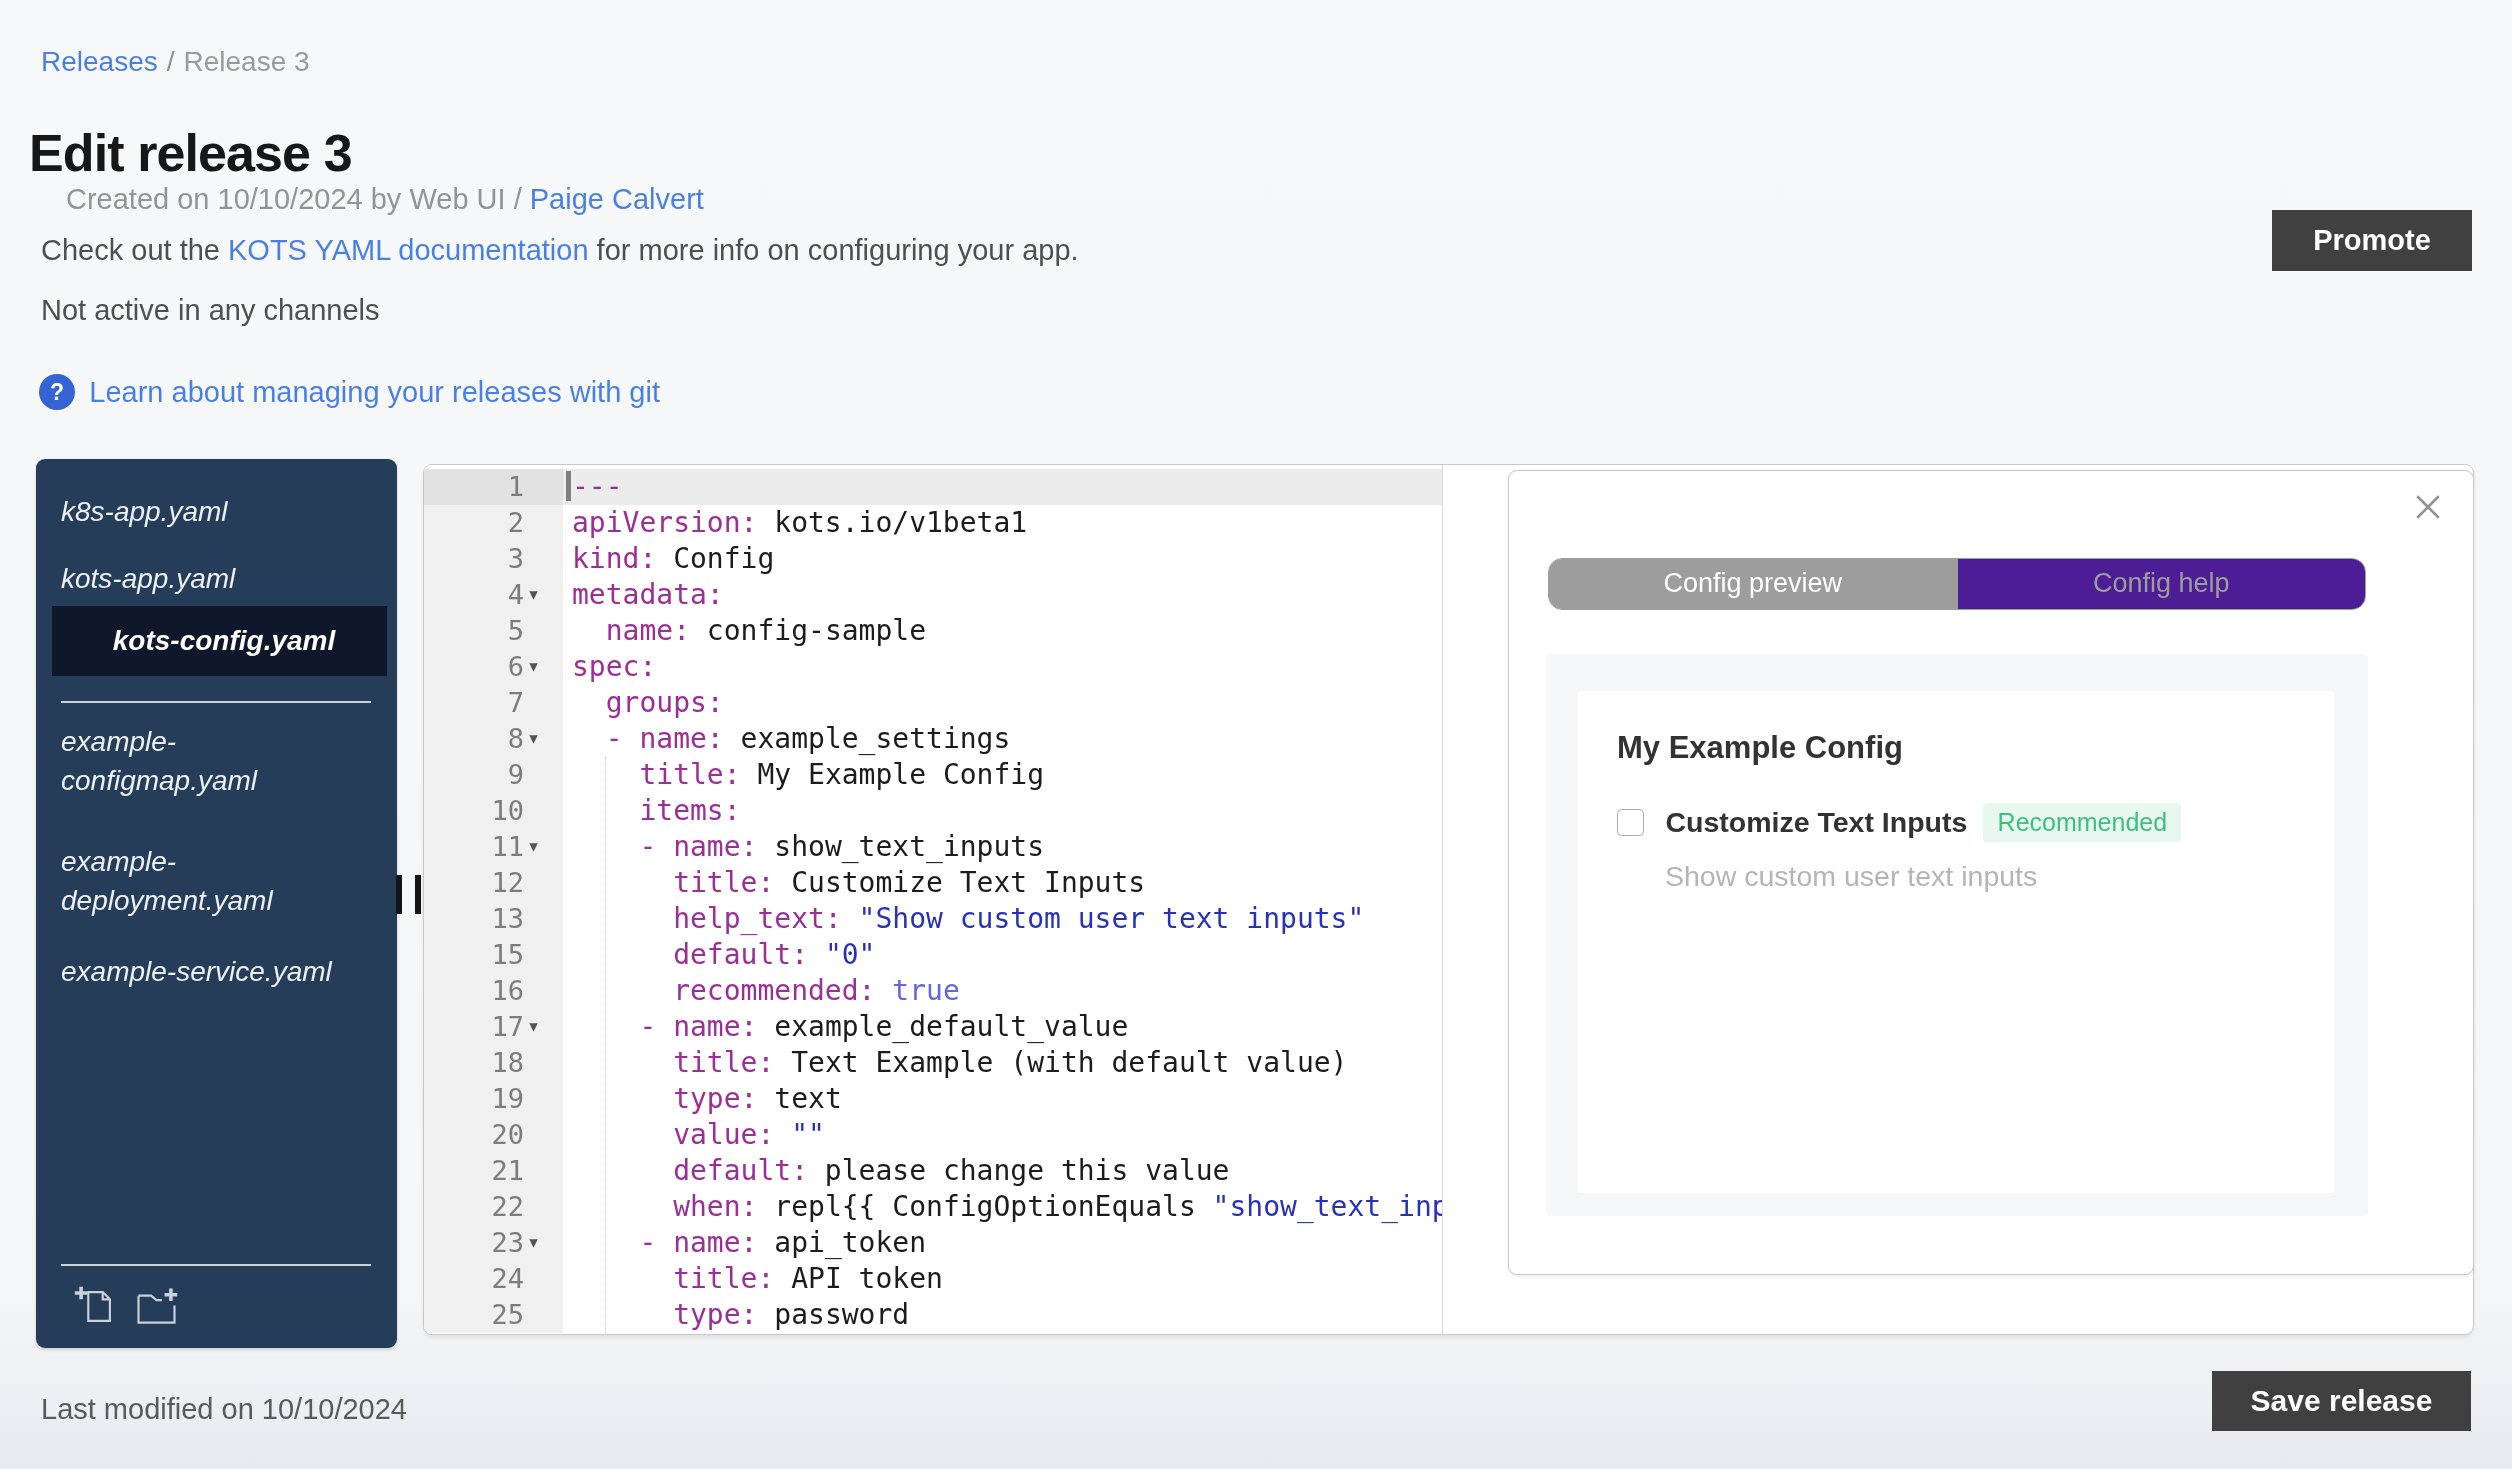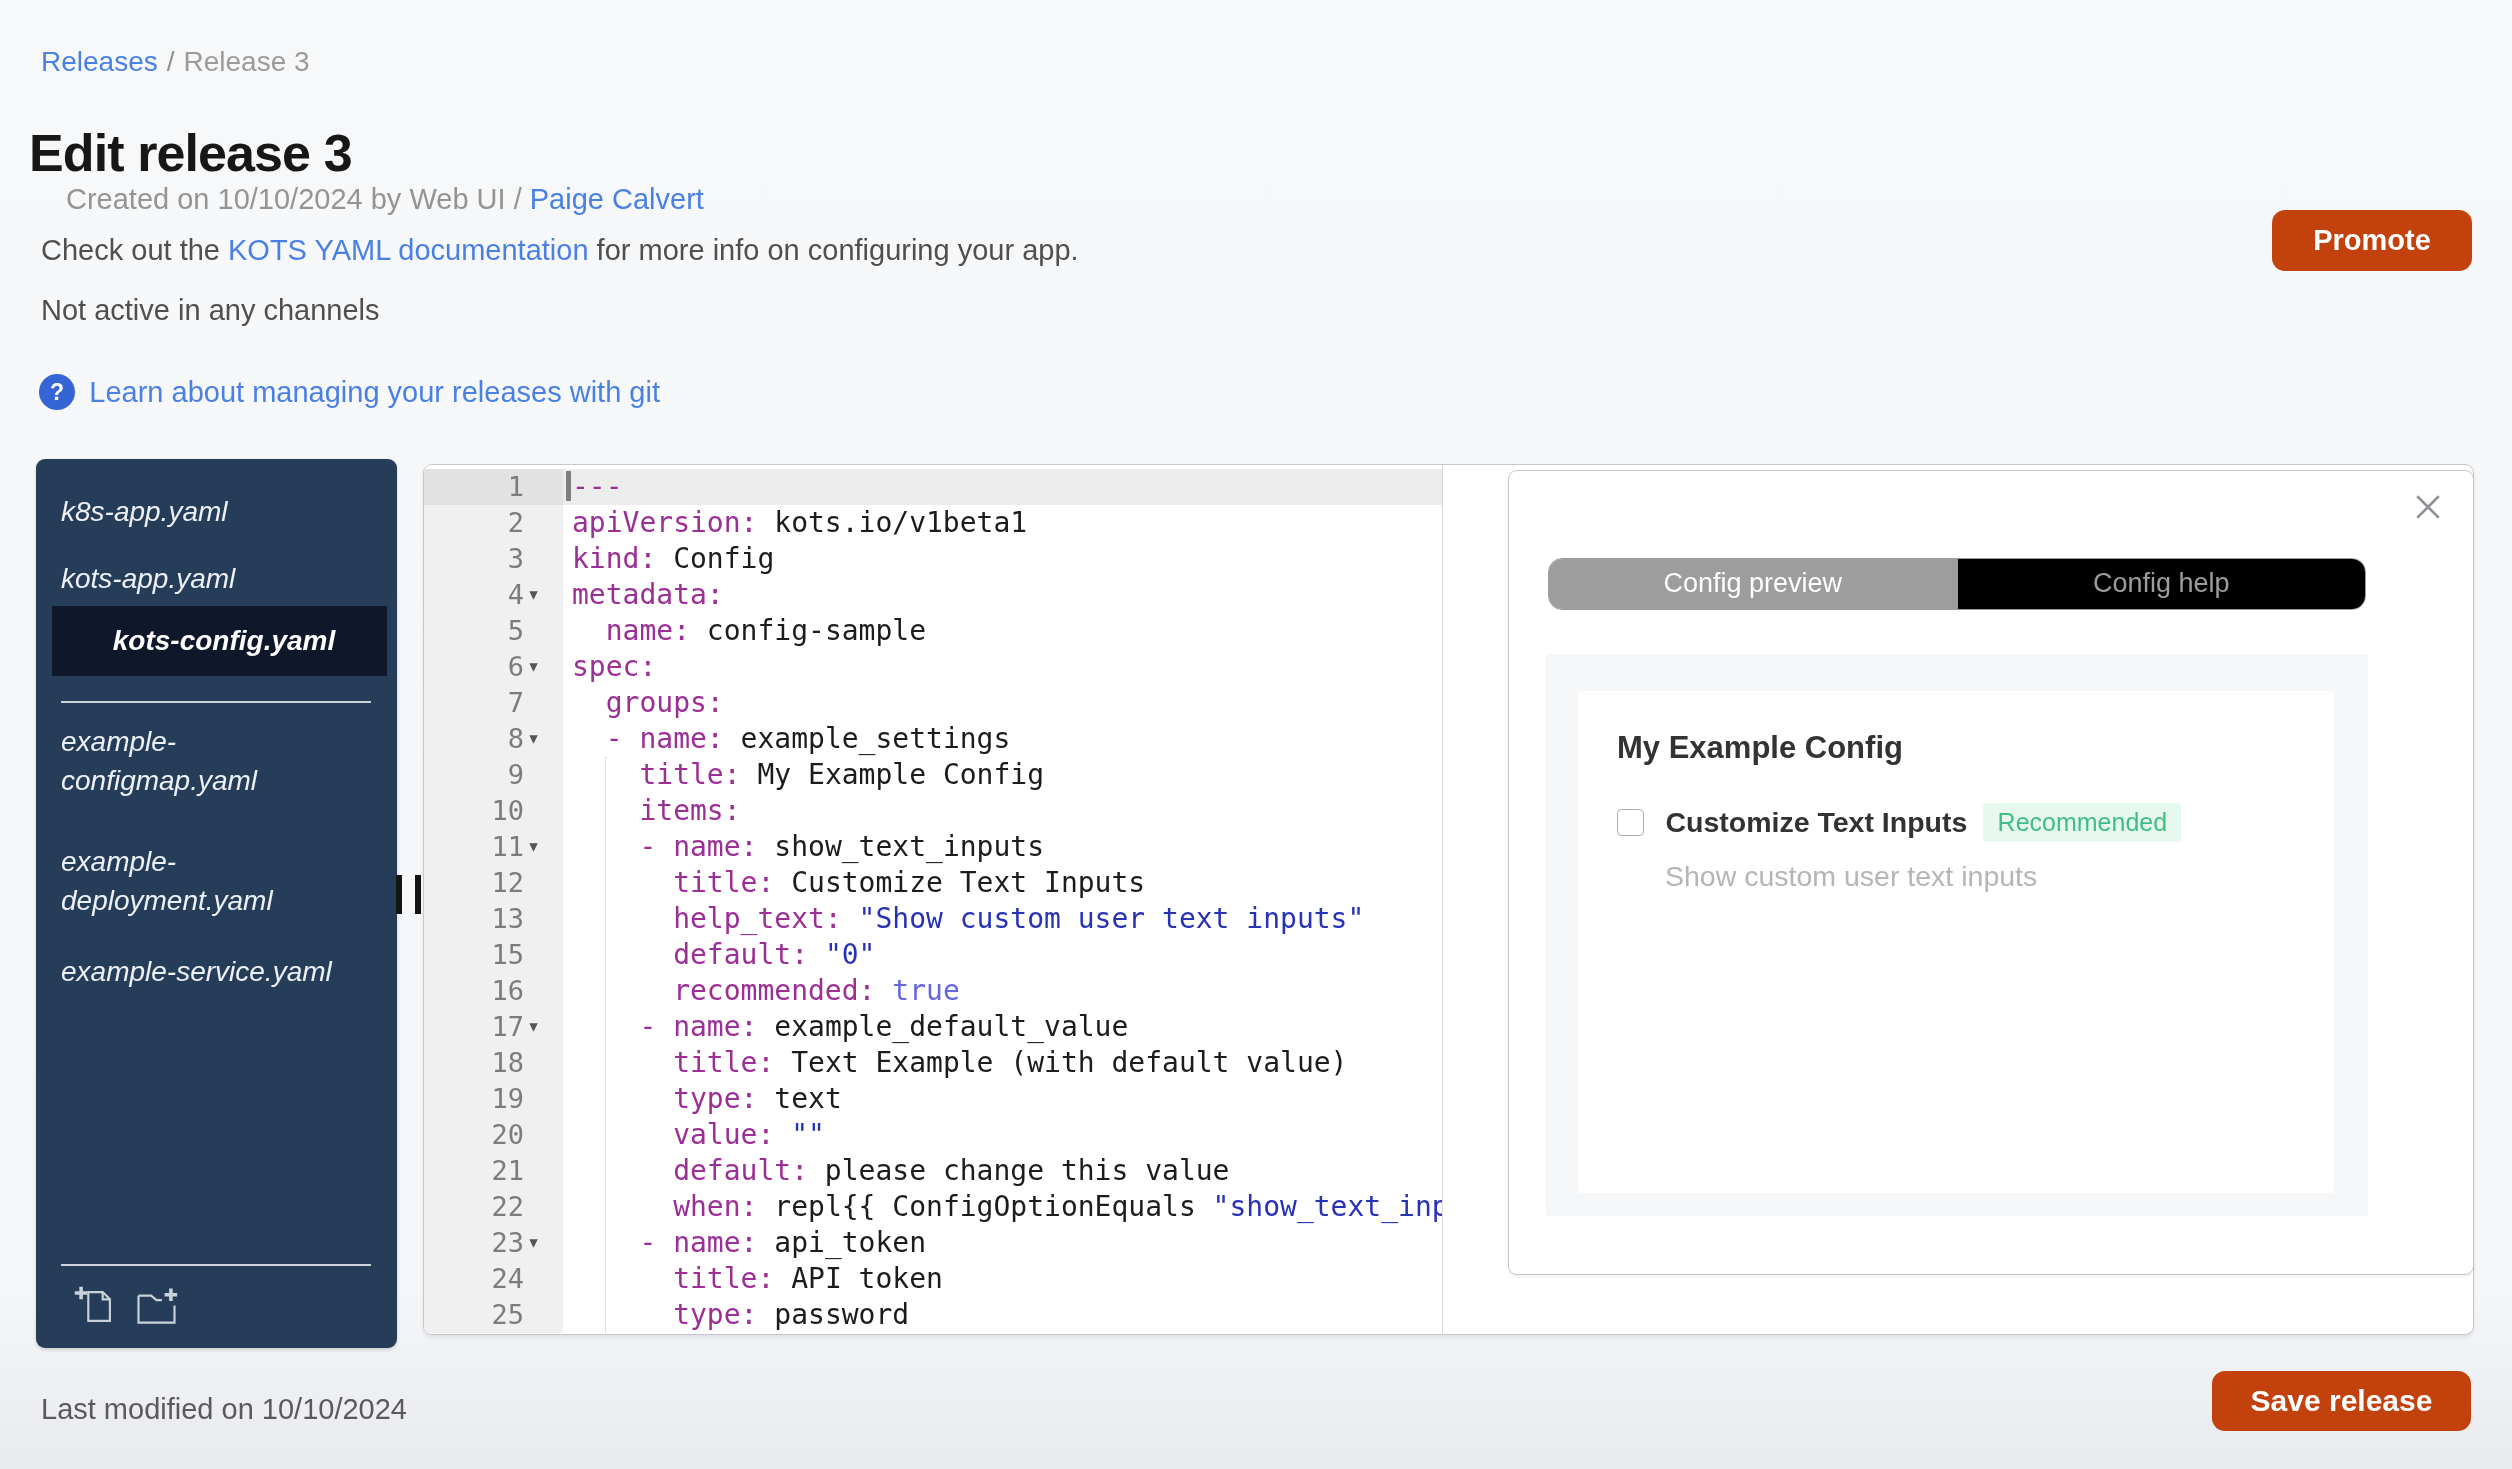--- a/index.html
+++ b/index.html
@@ -22,21 +22,21 @@
   .created { margin-left:37px; font-size:29px; color:#949494; }
 
   .doc-line { position:absolute; left:41px; top:234px; font-size:29px; color:#4f4f4f; }
   .channel-status { position:absolute; left:41px; top:294px; font-size:29px; color:#4f4f4f; }
 
   .git-row { position:absolute; left:39px; top:374px; display:flex; align-items:center; }
   .help-badge { width:36px; height:36px; border-radius:50%; background:#3565d4; color:#fff;
     font-size:23px; font-weight:700; display:flex; align-items:center; justify-content:center; }
   .git-link { margin-left:14.3px; font-size:29px; }
 
-  .btn { background:#c2410c; color:#fff; font-weight:700; border:none; border-radius:13px;
+  .btn { background:#404040; color:#fff; font-weight:700; border:none; border-radius:0;
     display:flex; align-items:center; justify-content:center; cursor:pointer; }
   .promote-btn { position:absolute; left:2272px; top:210px; width:200px; height:61px; font-size:29px; }
   .save-btn { position:absolute; left:2212px; top:1371px; width:259px; height:60px; font-size:30px; }
 
   
   .sidebar { position:absolute; left:36px; top:459px; width:361px; height:889px;
     background:#263d59; border-radius:9px; box-shadow:0 1.8px 3.6px rgba(0,0,0,.15);font-style:italic; }
   .sb-item { position:absolute; left:25px; width:276px; font-size:28px; color:#edf1f6;
     line-height:39px; cursor:pointer; }
   .sb-k8s { top:33px; }
@@ -88,21 +88,21 @@
 
   
   .config-panel { position:absolute; left:1084px; top:4.5px; width:966px; height:805px;
     background:#fff; border:1.3px solid #c6c8cc; border-radius:9px;
     box-shadow:0 1.8px 3.6px rgba(0,0,0,.06); }
   .close-x { position:absolute; top:19.6px; right:28.5px; width:34px; height:34px; cursor:pointer; }
   .close-x svg { width:34px; height:34px; stroke:#8f9398; stroke-width:3; fill:none; }
   .tabs-box { position:absolute; left:39px; top:87px; width:818px; height:52px;
     border:1.3px solid #9d9d9d; border-radius:14px; display:flex; overflow:hidden; }
   .tab { flex:1; display:flex; align-items:center; justify-content:center;
-    font-size:27px; cursor:pointer; background:#000000; color:#9d9d9d; }
+    font-size:27px; cursor:pointer; background:#4c1d95; color:#9d9d9d; }
   .tab.active { background:#9d9d9d; color:#ffffff; }
   .tab + .tab { border-left:1.3px solid #9d9d9d; }
   .gray-box { position:absolute; left:37px; top:183px; width:822px; height:562px;
     background:#f6f7f9; border-radius:3.6px; }
   .white-card { position:absolute; left:32px; top:37px; width:756px; height:502px;
     background:#fff; border-radius:3.6px; }
   .card-heading { position:absolute; left:39px; top:39px; font-size:31px; font-weight:700; color:#333; }
   .cb-row { position:absolute; left:39px; top:112px; display:flex; align-items:center; }
   .checkbox { width:27px; height:27px; border:1.8px solid #a8acb0; border-radius:4.5px;
     background:#fff; cursor:pointer; flex:none; }

